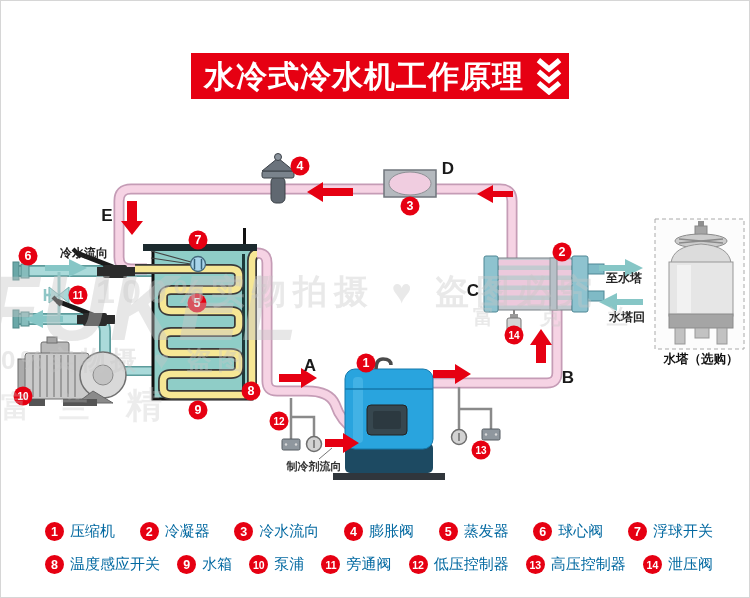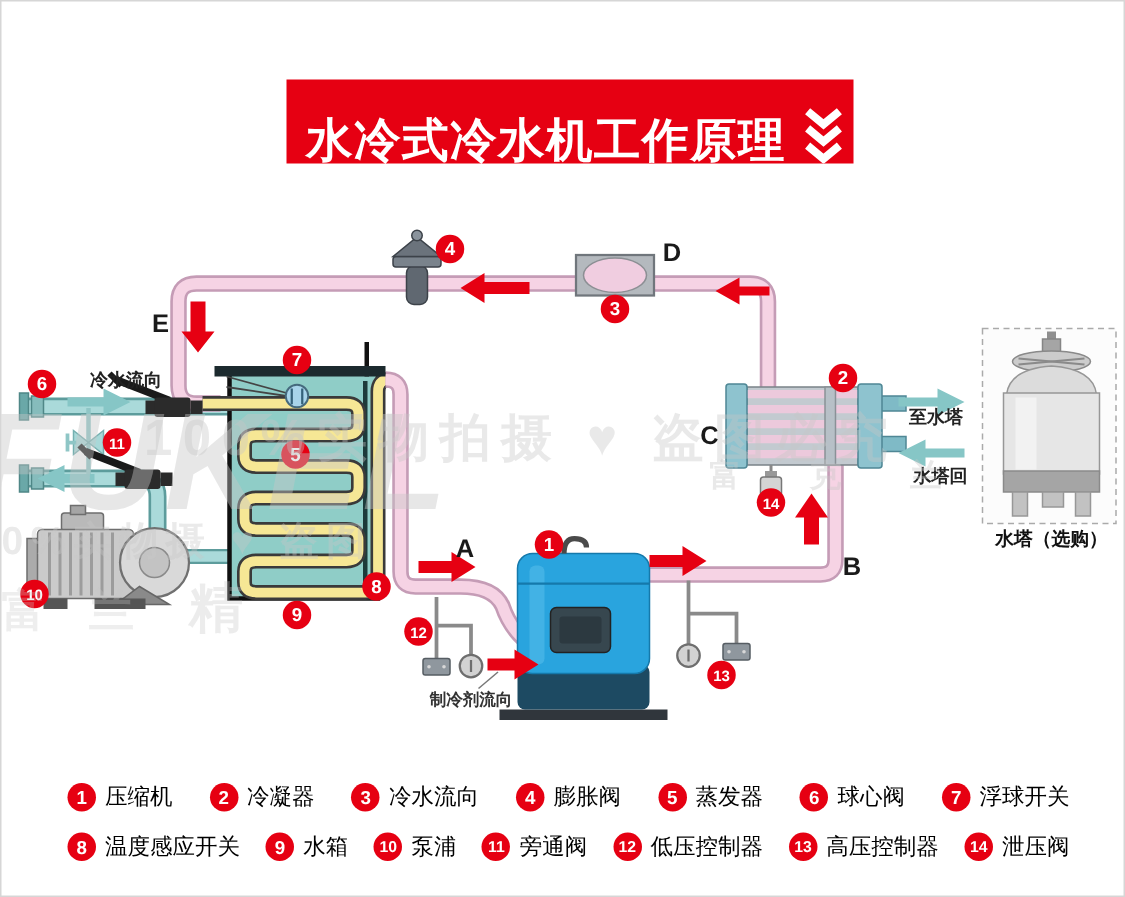--- a/index.html
+++ b/index.html
@@ -1,31 +1,31 @@
 <!DOCTYPE html>
 <html><head>
 <meta charset="utf-8">
 <style>
   html,body{margin:0;padding:0;background:#fff;}
   .page{position:relative;width:750px;height:598px;background:#ffffff;border:1px solid #d6d6d6;
         box-sizing:border-box;font-family:"Liberation Sans",sans-serif;overflow:hidden;}
   .watermarks{position:absolute;inset:0;z-index:3;pointer-events:none;}
   .watermarks span{position:absolute;color:#c7c7c7;font-weight:bold;white-space:nowrap;}
-  .banner{position:absolute;left:190px;top:52px;width:378px;height:56px;background:#e60012;
-          display:flex;align-items:flex-end;z-index:4;padding-left:13px;box-sizing:border-box;}
+  .banner{position:absolute;left:190px;top:52px;width:378px;height:46px;background:#e60012;
+          display:flex;align-items:center;z-index:4;padding-left:13px;box-sizing:border-box;}
   .banner-text{color:#ffffff;font-size:31px;font-weight:bold;letter-spacing:1px;line-height:1;}
   .chevrons{margin-left:10px;flex:0 0 auto;}
   svg.diagram{position:absolute;left:0;top:0;z-index:2;}
   .legend{position:absolute;left:0;right:0;top:521px;z-index:4;}
   .legend-row{display:flex;justify-content:space-between;align-items:center;
               padding:0 36px 0 44px;margin-bottom:14px;}
   .legend-item{display:flex;align-items:center;gap:6px;}
   .badge{width:19px;height:19px;border-radius:50%;background:#e60012;color:#fff;
          font-size:12.5px;font-weight:bold;display:flex;align-items:center;justify-content:center;flex:0 0 auto;}
-  .lab{font-size:15px;color:#000000;white-space:nowrap;}
+  .lab{font-size:15px;color:#0369a1;white-space:nowrap;}
 </style>
 </head>
 <body>
 
 <div class="page">
 
   <div class="watermarks" id="watermarks">
       <span style="left: -18px; top: 255px; font-size: 92px; opacity: 0.42; letter-spacing: 2px; font-style: italic;">FUKEL</span>
       <span style="left: 95px; top: 268px; font-size: 34px; opacity: 0.38; letter-spacing: 7px;">100%实物拍摄 ♥ 盗图必究</span>
       <span style="left: 472px; top: 302px; font-size: 21px; opacity: 0.38; letter-spacing: 20px;">富 克 兰</span>

